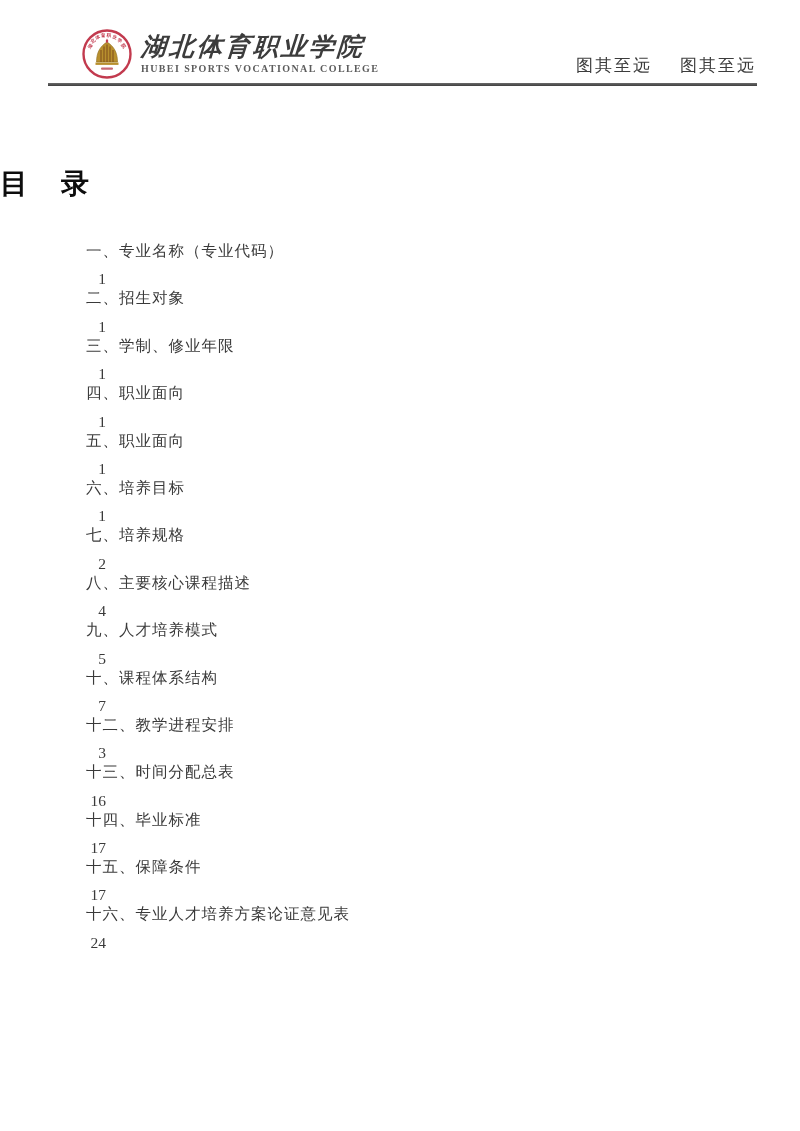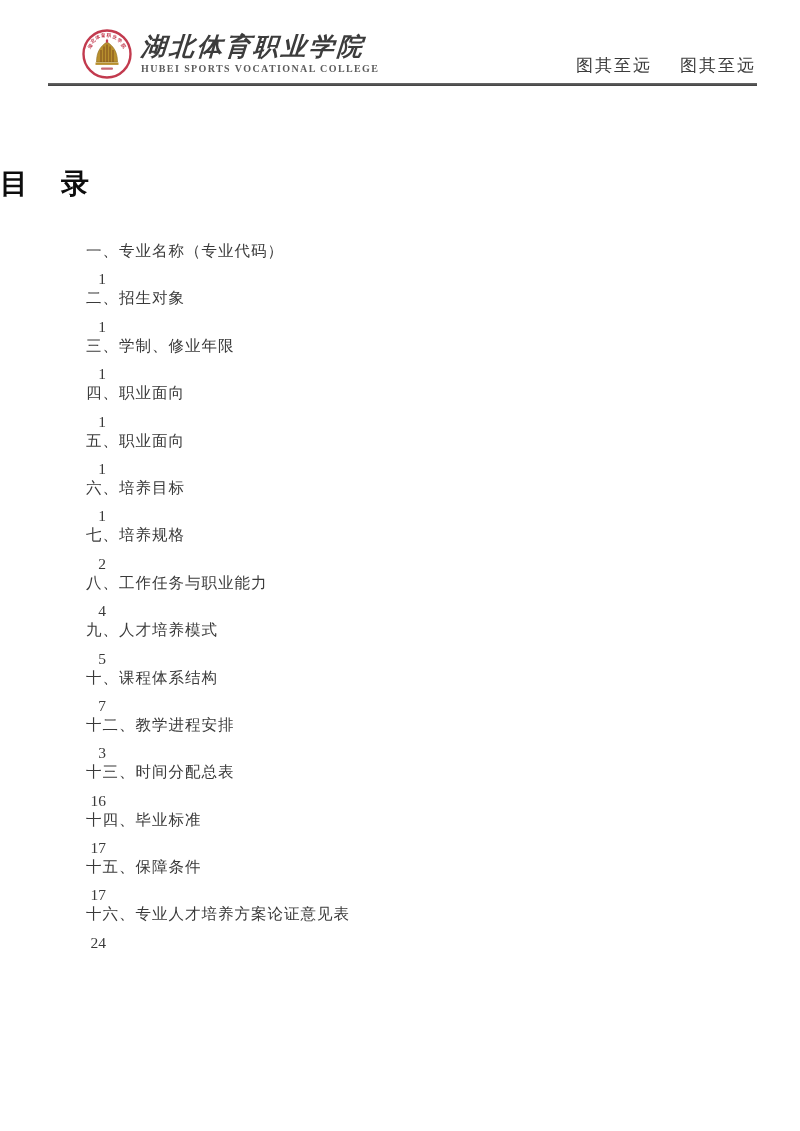--- a/index.html
+++ b/index.html
@@ -194,21 +194,21 @@
       <span class="toc-page">1</span>
     </div>
 
     <div class="toc-row">
       <span class="toc-label">七、培养规格</span>
       <span class="toc-dots"></span>
       <span class="toc-page">2</span>
     </div>
 
     <div class="toc-row">
-      <span class="toc-label">八、工作任务与职业能力</span>
+      <span class="toc-label">八、主要核心课程描述</span>
       <span class="toc-dots"></span>
       <span class="toc-page">4</span>
     </div>
 
     <div class="toc-row">
       <span class="toc-label">九、人才培养模式</span>
       <span class="toc-dots"></span>
       <span class="toc-page">5</span>
     </div>
 

